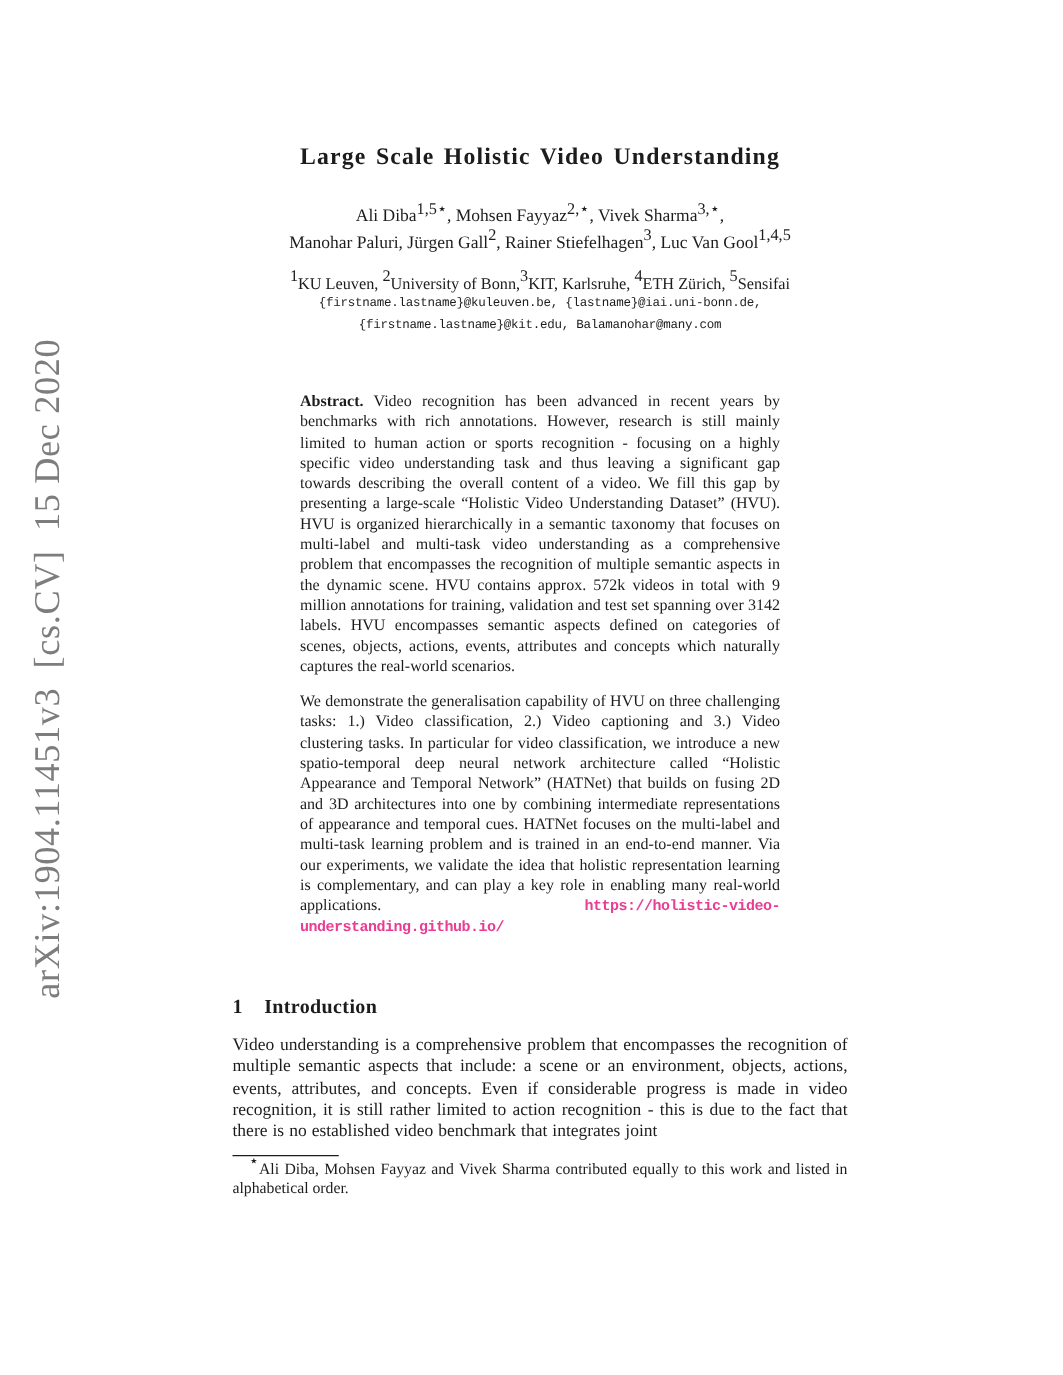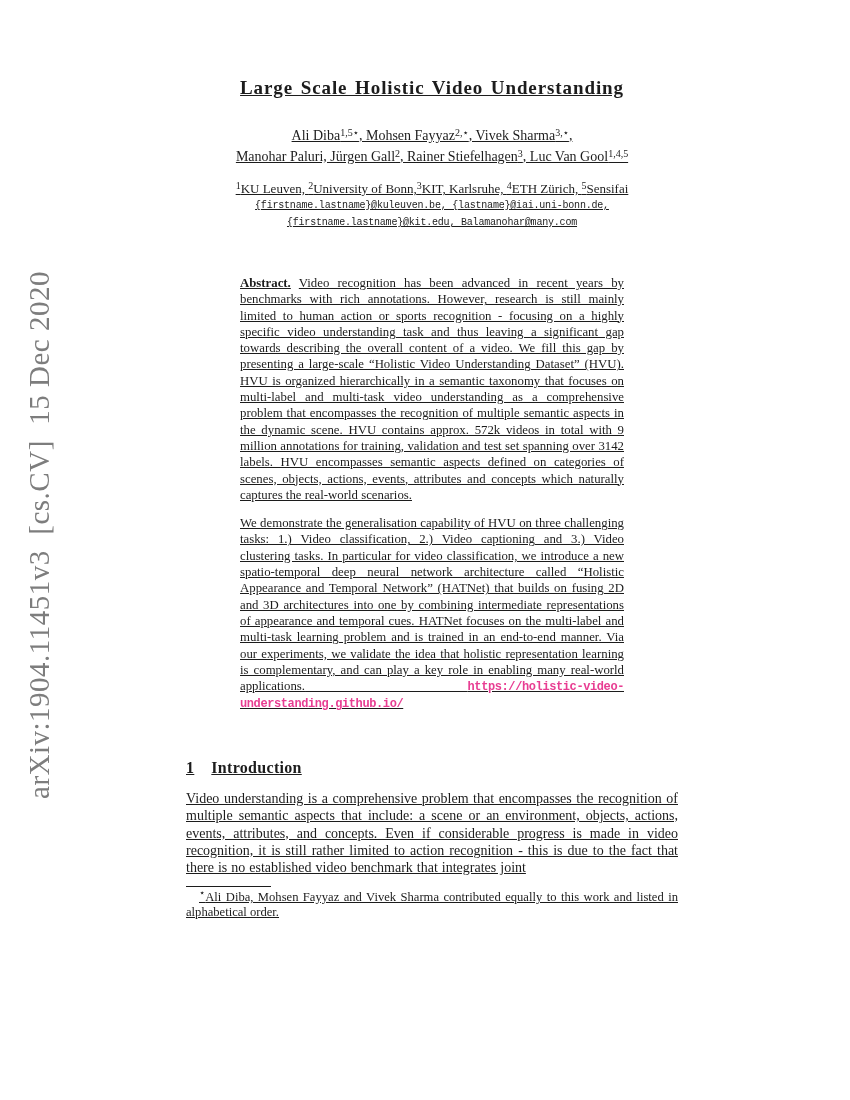--- a/index.html
+++ b/index.html
@@ -20,39 +20,38 @@
     white-space: pre;
     font-size: 29px;
     color: #7d7d7d;
     letter-spacing: 0.5px;
   }
   .page {
     position: relative;
     left: 7px;
     width: 492px;
     margin: 0 auto;
-    padding-top: 77px;
-    text-decoration: underline;
+    padding-top: 115px;
   }
   .title {
     margin: 0;
     font-size: 19px;
     font-weight: bold;
     text-align: center;
     letter-spacing: 0.9px;
     word-spacing: 2px;
   }
   .authors {
     margin-top: 26px;
     text-align: center;
     font-size: 14px;
     line-height: 21px;
   }
   sup.s {
-    font-size: 10px;
+    font-size: 13px;
     position: relative;
     top: -0.45em;
     vertical-align: baseline;
     line-height: 0;
   }
   .affils {
     margin-top: 13px;
     text-align: center;
     font-size: 13px;
     line-height: 17px;

